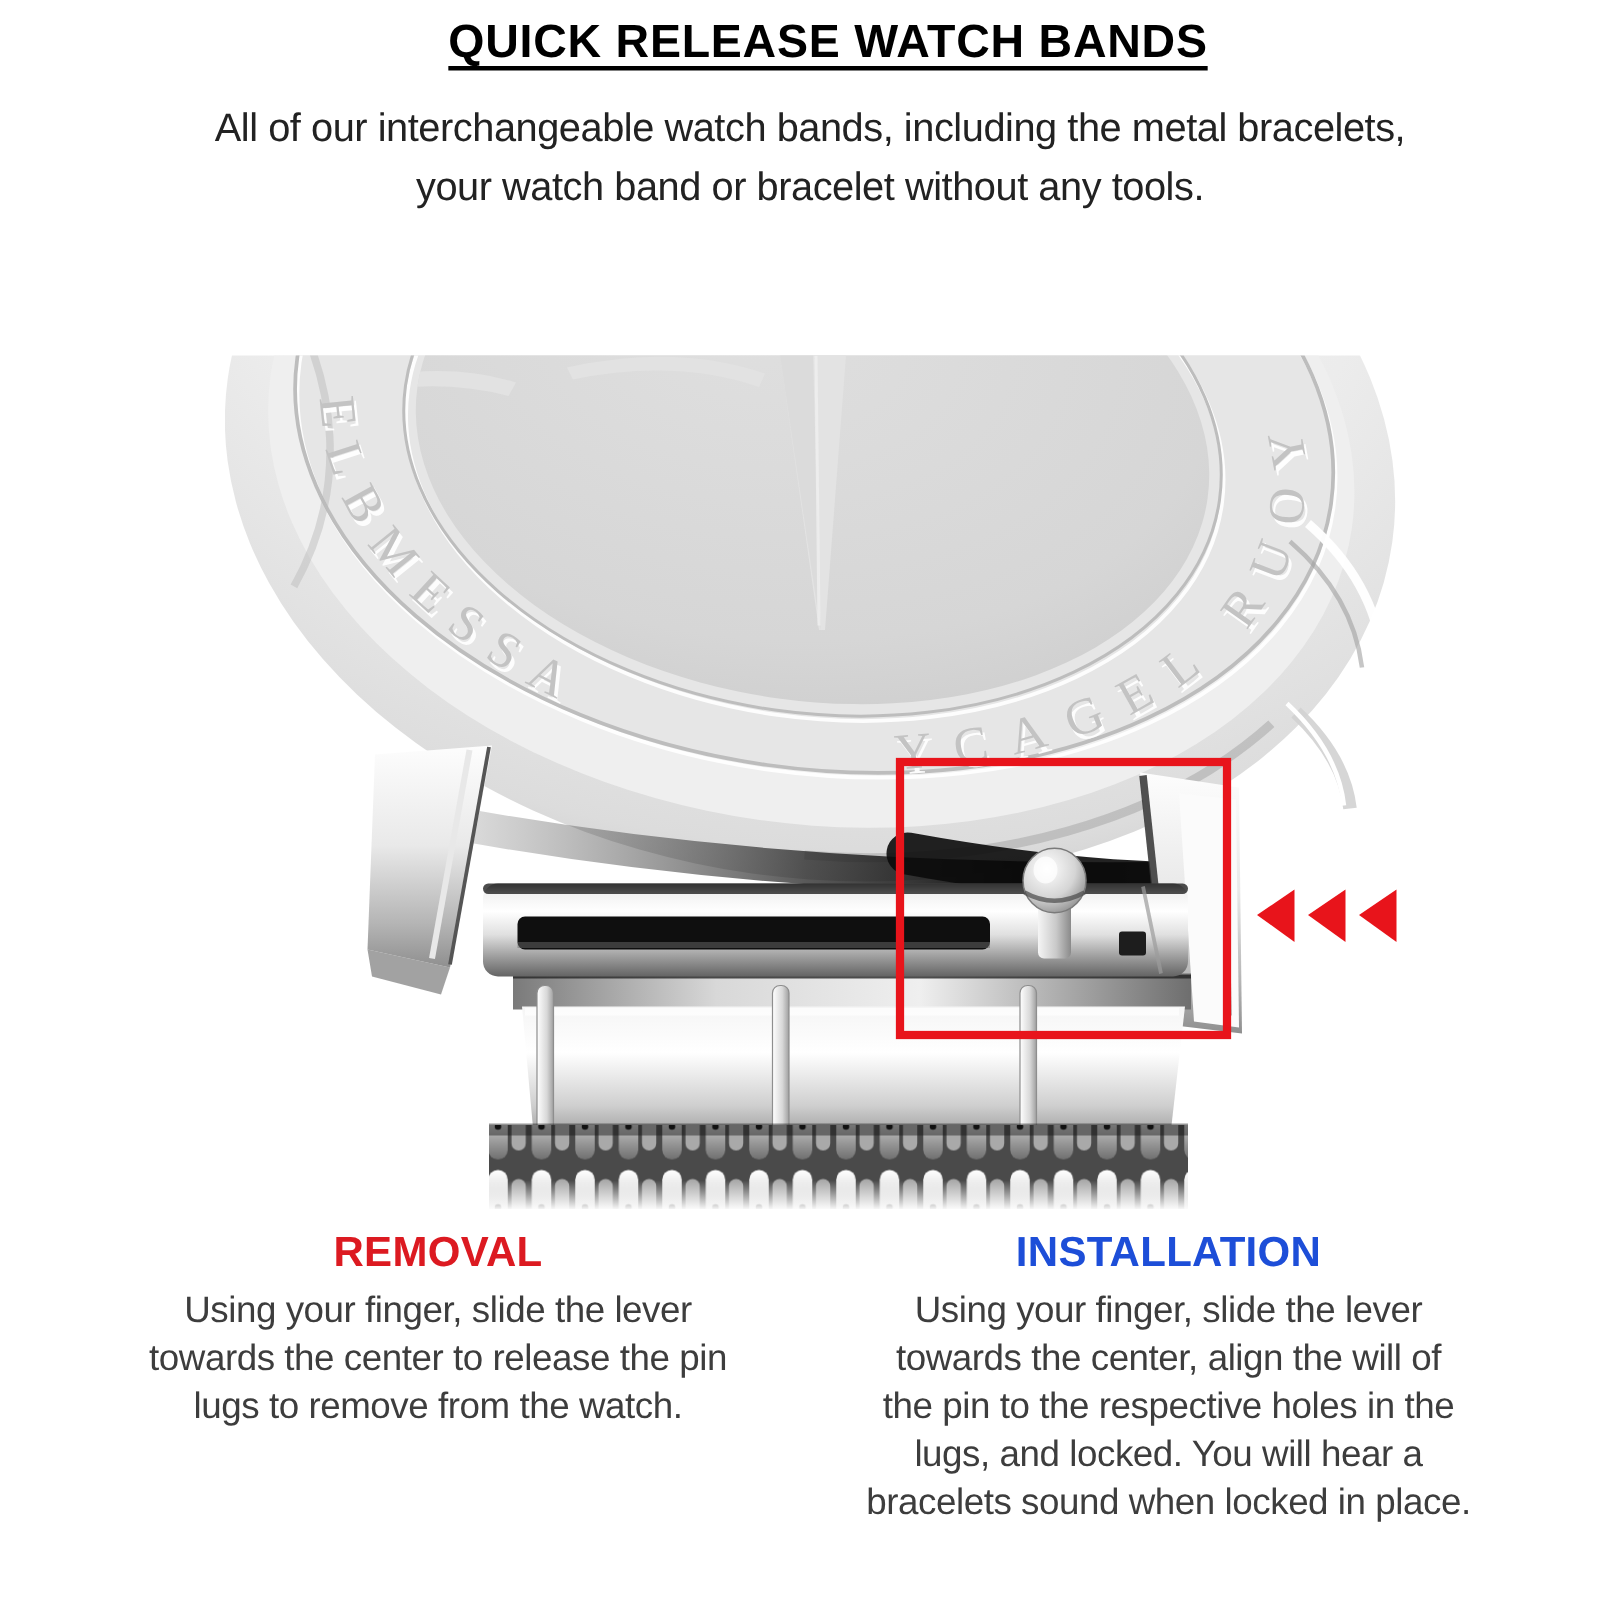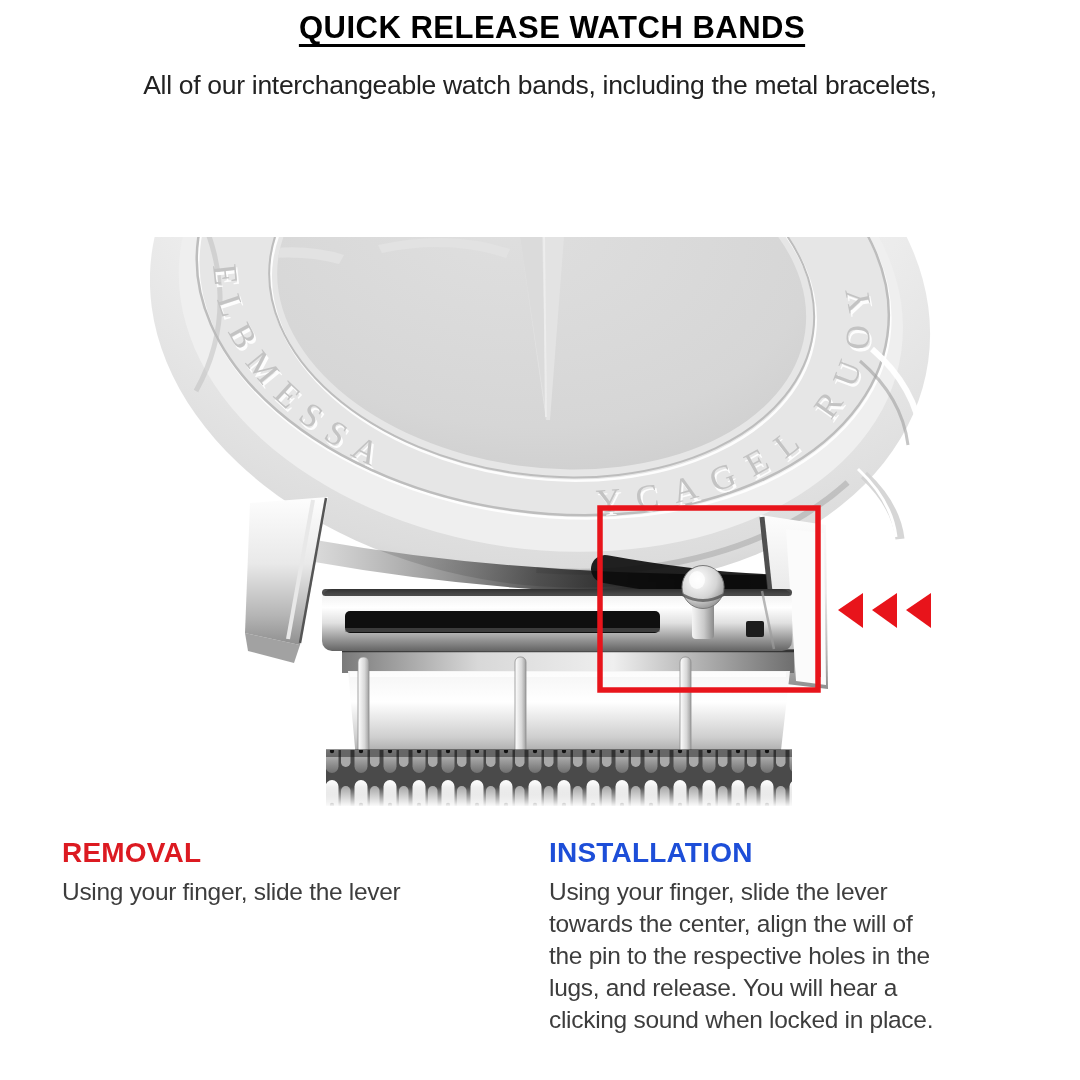--- a/index.html
+++ b/index.html
@@ -11,39 +11,40 @@
     position:absolute;top:10px;left:12px;width:1080px;text-align:center;
     font-size:31px;font-weight:bold;color:#000;letter-spacing:.5px;
     text-decoration:underline;text-decoration-thickness:3px;text-underline-offset:6px;
     margin:0;
   }
   .intro{
     position:absolute;top:66px;left:0;width:1080px;text-align:center;
     font-size:26.5px;line-height:38.5px;color:#222;letter-spacing:-.3px;
   }
   .photo{position:absolute;left:150px;top:237px;}
-  .col{position:absolute;top:838px;width:460px;text-align:left;}
+  .col{position:absolute;top:820px;width:460px;text-align:center;}
   .col-left{left:62px;}
   .col-right{left:549px;}
   .col-heading{font-size:28px;font-weight:bold;line-height:30px;margin-bottom:8px;letter-spacing:.2px;}
   .col-body{font-size:24.5px;line-height:32px;color:#3d3d3d;letter-spacing:-.3px;}
   .engrave-hi text{font-family:"Liberation Serif",serif;font-size:34px;fill:#ffffff;opacity:.95;}
   .engrave-main text{font-family:"Liberation Serif",serif;font-size:34px;fill:#c3c3c3;}
   text.t-left{letter-spacing:13px;}
   text.t-right{letter-spacing:16px;}
 </style>
 </head>
 <body>
 
 <div class="stage">
 
   <h1 class="page-title">QUICK RELEASE WATCH BANDS</h1>
 
   <div class="intro" style="color: rgb(34, 34, 34);">
       <div>All of our interchangeable watch bands, including the metal bracelets,</div>
+      <div>your watch band or bracelet without any tools.</div>
     </div>
 
   <svg class="photo" width="790" height="575" viewBox="0 0 790 575" role="img">
     <defs>
       <radialGradient id="rimG" cx="45%" cy="20%" r="90%">
         <stop offset="0%" stop-color="#f7f7f7"></stop>
           <stop offset="55%" stop-color="#ececec"></stop>
         <stop offset="85%" stop-color="#dcdcdc"></stop>
           <stop offset="100%" stop-color="#c4c4c4"></stop>
       </radialGradient>
@@ -208,27 +209,29 @@
     <rect x="450" y="271" width="218" height="182" fill="none" stroke-width="5.5" class="js-red-stroke" stroke="#e8141b"></rect>
     <polygon points="688,373 713,356 713,391" class="js-red-fill" fill="#e8141b"></polygon>
     <polygon points="722,373 747,356 747,391" class="js-red-fill" fill="#e8141b"></polygon>
     <polygon points="756,373 781,356 781,391" class="js-red-fill" fill="#e8141b"></polygon>
   </svg>
 
   <div class="col col-left">
     <div class="col-heading" style="color: rgb(220, 26, 33);">REMOVAL</div>
     <div class="col-body" style="color: rgb(61, 61, 61);">
         <div>Using your finger, slide the lever</div>
+        <div>towards the center to release the pin</div>
+        <div>lugs to remove from the watch.</div>
       </div>
   </div>
 
   <div class="col col-right">
     <div class="col-heading" style="color: #1d4ed8;">INSTALLATION</div>
     <div class="col-body" style="color: rgb(61, 61, 61);">
         <div>Using your finger, slide the lever</div>
         <div>towards the center, align the will of</div>
         <div>the pin to the respective holes in the</div>
-        <div>lugs, and release. You will hear a</div>
-        <div>clicking sound when locked in place.</div>
+        <div>lugs, and locked. You will hear a</div>
+        <div>bracelets sound when locked in place.</div>
       </div>
   </div>
 
 </div>
 
 </body></html>

